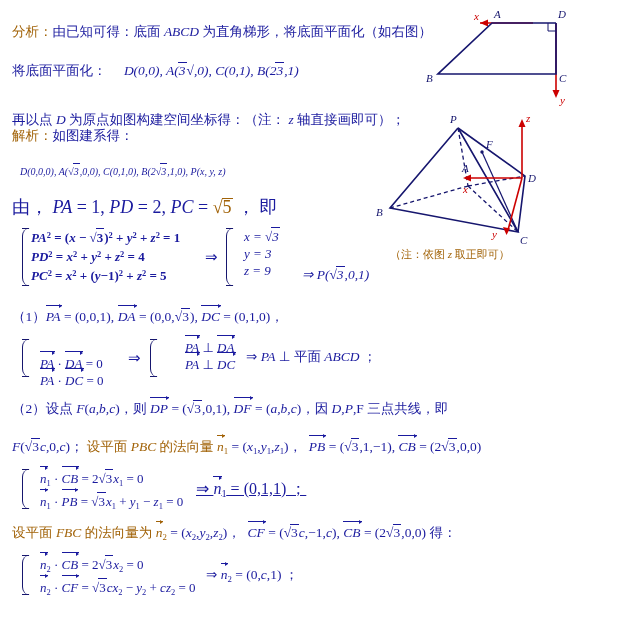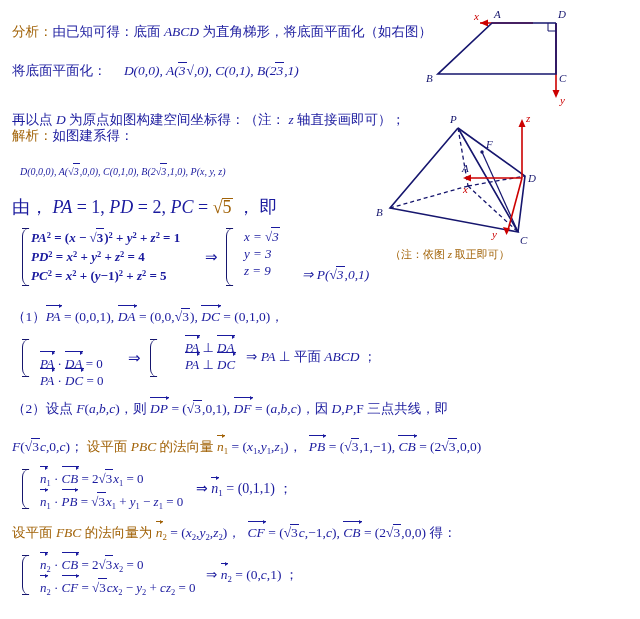--- a/index.html
+++ b/index.html
@@ -173,21 +173,21 @@
   <div class="line" style="left:12px; top:438px; font-size:13.5px;">
     <span class="blue"><span class="it">F</span>(√<span class="sqrt">3</span><span class="it">c</span>,0,<span class="it">c</span>)；</span>
     <span class="red">设平面 <span class="it">PBC</span> 的法向量 <span class="vec it">n</span><sub>1</sub></span><span class="blue"> = (<span class="it">x</span><sub>1</sub>,<span class="it">y</span><sub>1</sub>,<span class="it">z</span><sub>1</sub>)，&nbsp; <span class="vec it">PB</span> = (√<span class="sqrt">3</span>,1,−1), <span class="vec it">CB</span> = (2√<span class="sqrt">3</span>,0,0)</span>
   </div>
 
   <div class="bigbrace" style="left:22px; top:469px; height:40px;"></div>
   <div class="frac-sys" style="left:40px; top:469px;">
     <div class="sysrow blue"><span class="vec it">n</span><sub>1</sub> · <span class="vec it">CB</span> = 2√<span class="sqrt">3</span><span class="it">x</span><sub>1</sub> = 0</div>
     <div class="sysrow blue"><span class="vec it">n</span><sub>1</sub> · <span class="vec it">PB</span> = √<span class="sqrt">3</span><span class="it">x</span><sub>1</sub> + <span class="it">y</span><sub>1</sub> − <span class="it">z</span><sub>1</sub> = 0</div>
   </div>
-  <div class="line blue" style="left:196px; top:481px; font-size:14px;">⇒ <span class="vec it">n</span><sub>1</sub> = (0,1,1) ；</div>
+  <div class="line blue" style="left:196px; top:481px; font-size:16px;text-decoration:underline;">⇒ <span class="vec it">n</span><sub>1</sub> = (0,1,1) ；</div>
 
   <div class="line" style="left:12px; top:524px; font-size:13.5px;">
     <span class="red">设平面 <span class="it">FBC</span> 的法向量为 <span class="vec it">n</span><sub>2</sub></span><span class="blue"> = (<span class="it">x</span><sub>2</sub>,<span class="it">y</span><sub>2</sub>,<span class="it">z</span><sub>2</sub>)，&nbsp; <span class="vec it">CF</span> = (√<span class="sqrt">3</span><span class="it">c</span>,−1,<span class="it">c</span>), <span class="vec it">CB</span> = (2√<span class="sqrt">3</span>,0,0) 得：</span>
   </div>
 
   <div class="bigbrace" style="left:22px; top:555px; height:40px;"></div>
   <div class="frac-sys" style="left:40px; top:555px;">
     <div class="sysrow blue"><span class="vec it">n</span><sub>2</sub> · <span class="vec it">CB</span> = 2√<span class="sqrt">3</span><span class="it">x</span><sub>2</sub> = 0</div>
     <div class="sysrow blue"><span class="vec it">n</span><sub>2</sub> · <span class="vec it">CF</span> = √<span class="sqrt">3</span><span class="it">cx</span><sub>2</sub> − <span class="it">y</span><sub>2</sub> + <span class="it">cz</span><sub>2</sub> = 0</div>
   </div>

